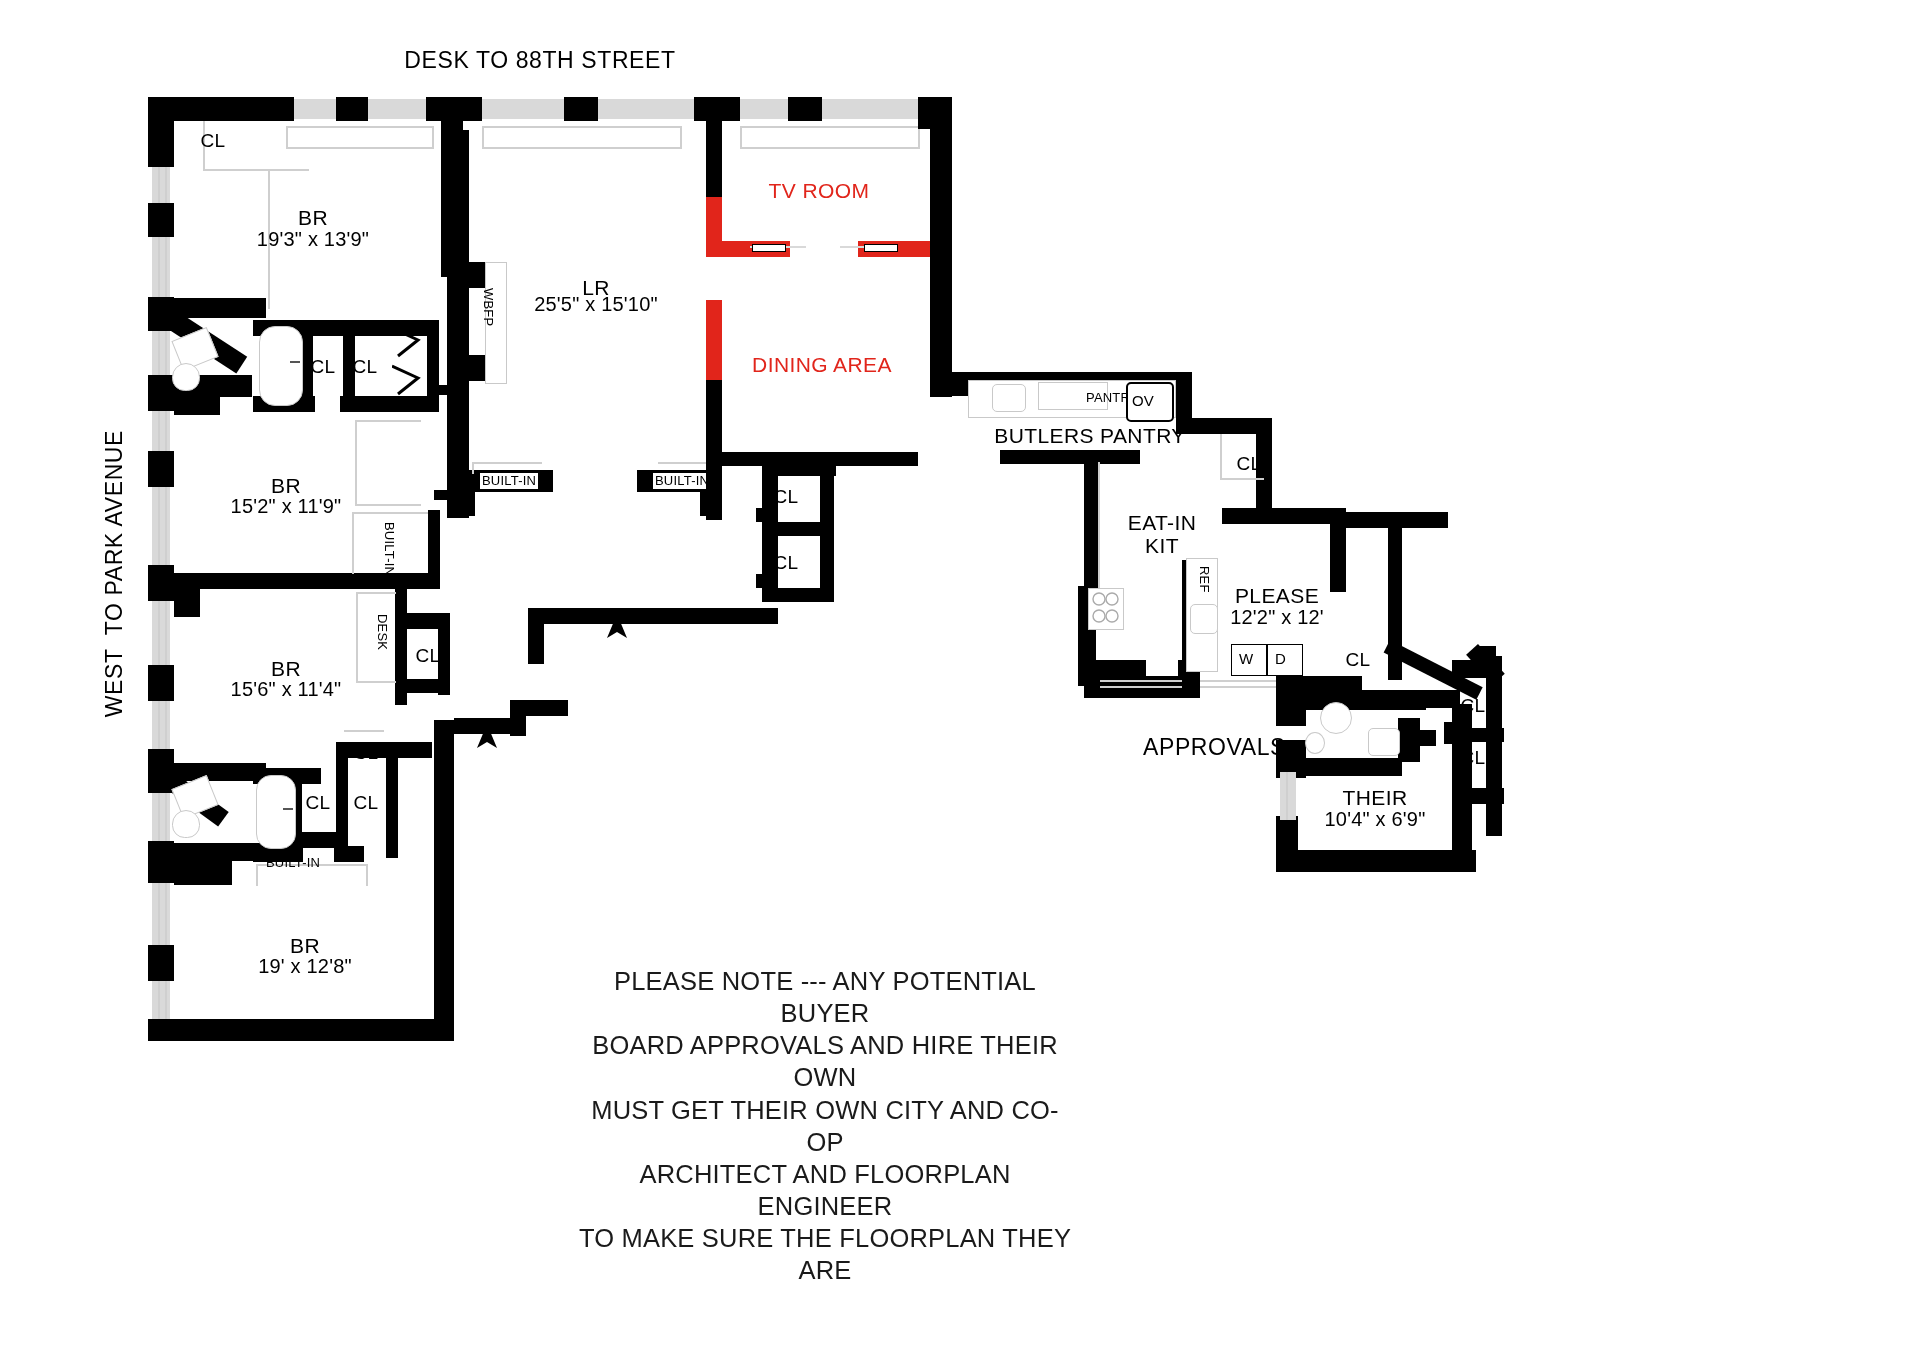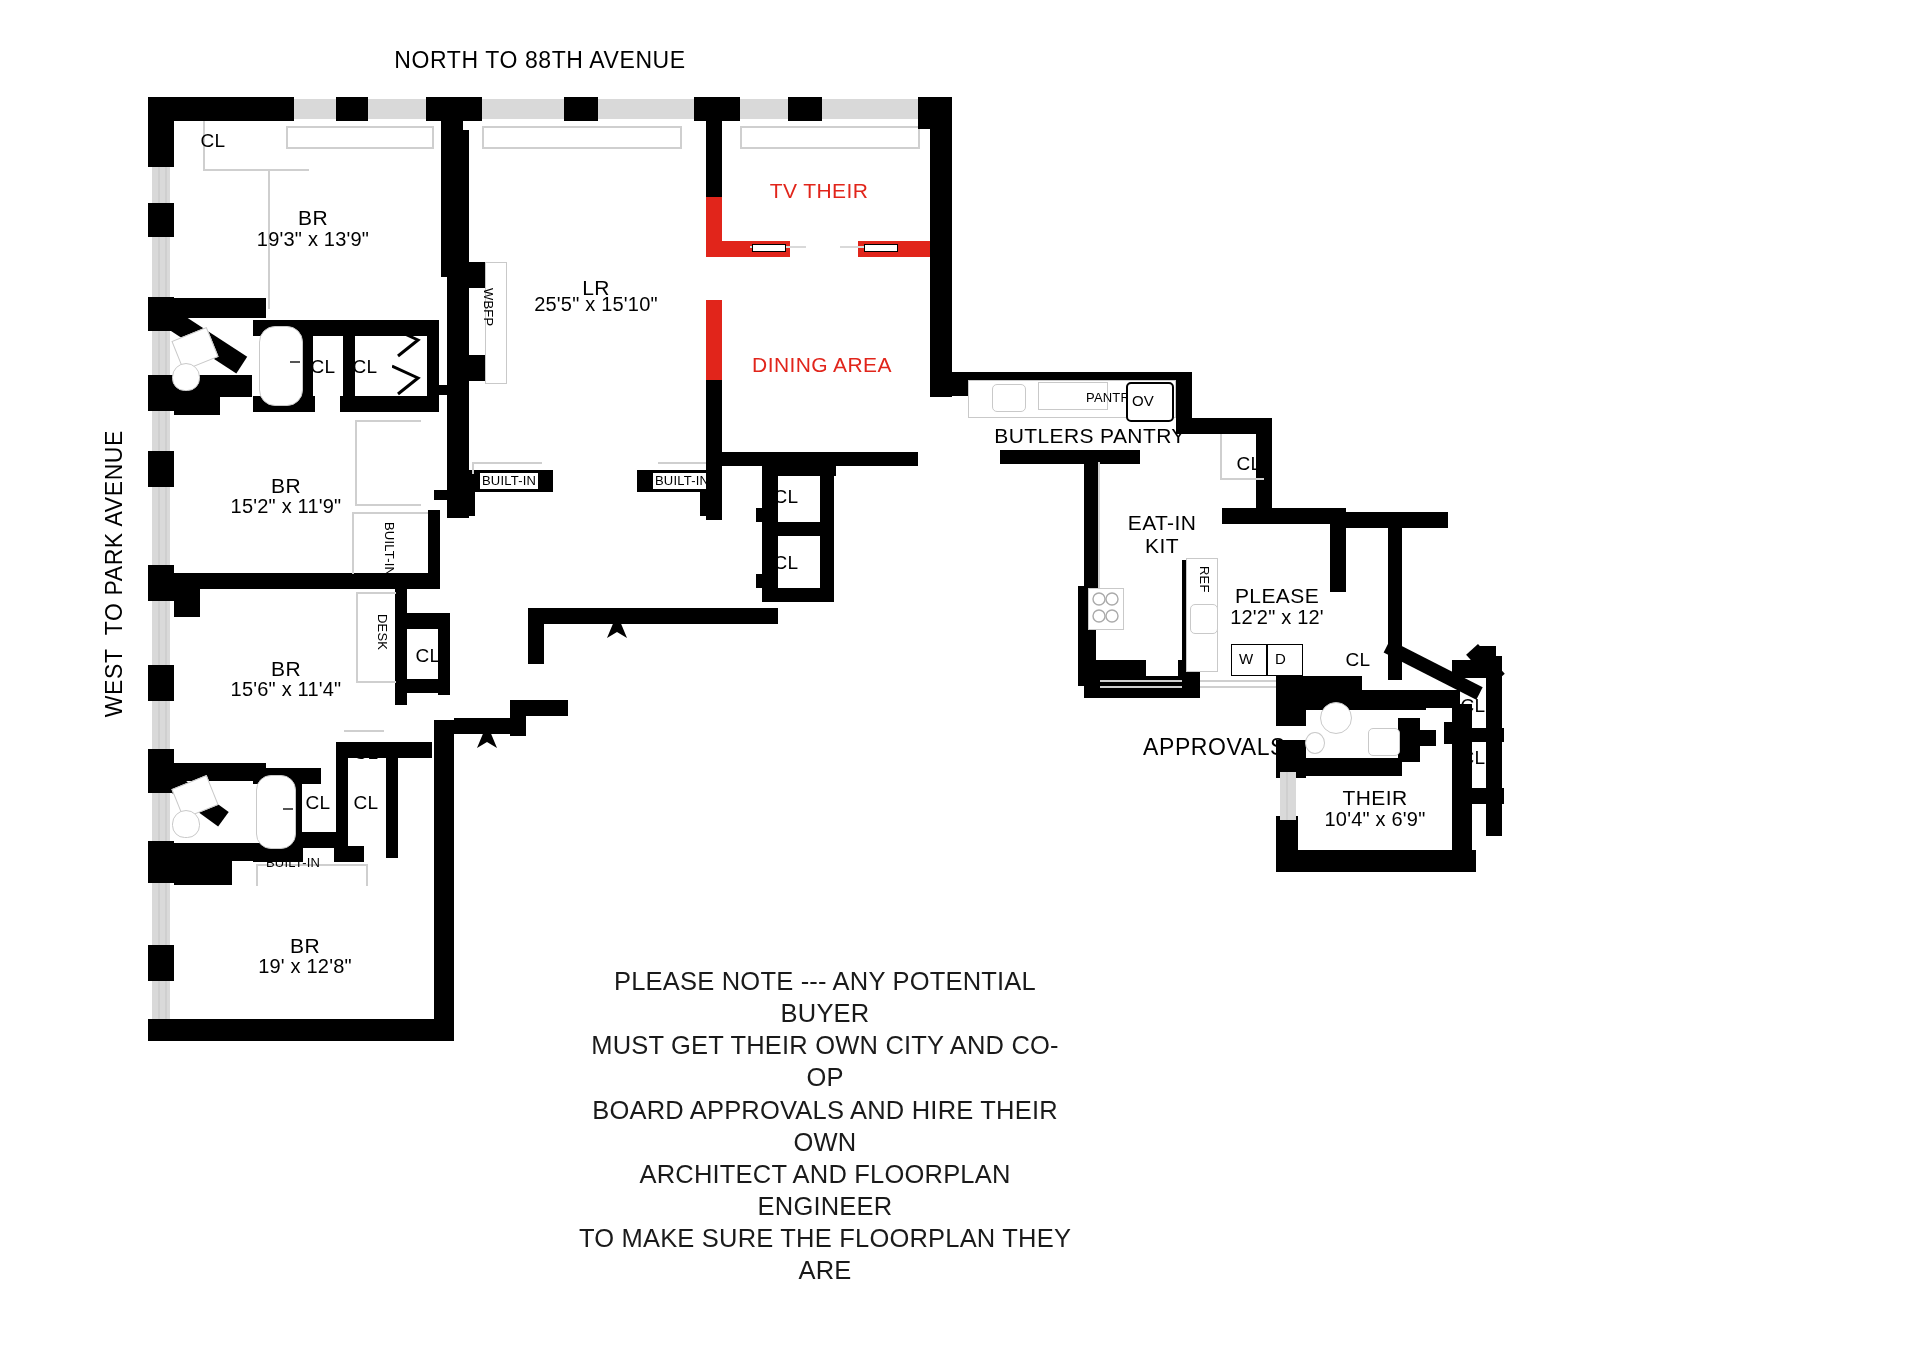--- a/index.html
+++ b/index.html
@@ -25,21 +25,21 @@
   .ctr{transform:translateX(-50%);}
   #title-block{position:absolute;text-align:center;left:575px;top:960px;width:500px;}
   #alt-title{font-size:44px;font-weight:bold;color:#1aa8e8;letter-spacing:-0.5px;line-height:1;}
   #disclaimer{font-size:25.5px;line-height:1.26;letter-spacing:.2px;color:#1a1a1a;margin-top:5px;}
 </style>
 </head>
 <body>
 
 <div id="stage">
 
-  <div class="lbl t-head ctr" style="left:540px;top:46px;">NORTH TO 88TH AVENUE</div>
+  <div class="lbl t-head ctr" style="left:540px;top:46px;">DESK TO 88TH STREET</div>
 
   <div class="lbl t-head vert" style="left:100px;top:430px;">WEST  TO PARK AVENUE</div>
 
   <div class="lbl t-head" style="left:1143px;top:733px;">APPROVALS</div>
 
   <div class="wall" style="left:148px;top:97px;width:146px;height:24px;"></div>
   <div class="thin" style="left:294px;top:99px;width:42px;height:20px;"></div>
   <div class="wall" style="left:336px;top:97px;width:32px;height:24px;"></div>
   <div class="thin" style="left:368px;top:99px;width:58px;height:20px;"></div>
   <div class="wall" style="left:426px;top:97px;width:56px;height:24px;"></div>
@@ -334,41 +334,41 @@
 
   <div class="lbl t-room ctr" style="left:286px;top:473px;">BR</div>
   <div class="lbl t-dim ctr" style="left:286px;top:494px;">15'2" x 11'9"</div>
 
   <div class="lbl t-room ctr" style="left:286px;top:656px;">BR</div>
   <div class="lbl t-dim ctr" style="left:286px;top:677px;">15'6" x 11'4"</div>
 
   <div class="lbl t-room ctr" style="left:305px;top:933px;">BR</div>
   <div class="lbl t-dim ctr" style="left:305px;top:954px;">19' x 12'8"</div>
 
-  <div class="lbl t-room red ctr" style="left:819px;top:178px;">TV THEIR</div>
+  <div class="lbl t-room red ctr" style="left:819px;top:178px;">TV ROOM</div>
   <div class="lbl t-room red ctr" style="left:822px;top:352px;">DINING AREA</div>
 
   <div class="lbl t-cl ctr" style="left:213px;top:129px;">CL</div>
   <div class="lbl t-cl ctr" style="left:190px;top:299px;">CL</div>
   <div class="lbl t-cl ctr" style="left:323px;top:355px;">CL</div>
   <div class="lbl t-cl ctr" style="left:365px;top:355px;">CL</div>
   <div class="lbl t-cl ctr" style="left:428px;top:644px;">CL</div>
   <div class="lbl t-cl ctr" style="left:366px;top:741px;">CL</div>
   <div class="lbl t-cl ctr" style="left:318px;top:791px;">CL</div>
   <div class="lbl t-cl ctr" style="left:366px;top:791px;">CL</div>
   <div class="lbl t-cl ctr" style="left:786px;top:485px;">CL</div>
   <div class="lbl t-cl ctr" style="left:786px;top:551px;">CL</div>
   <div class="lbl t-cl ctr" style="left:1249px;top:452px;">CL</div>
   <div class="lbl t-cl ctr" style="left:1358px;top:648px;">CL</div>
   <div class="lbl t-cl ctr" style="left:1473px;top:694px;">CL</div>
   <div class="lbl t-cl ctr" style="left:1473px;top:746px;">CL</div>
 
   <div id="title-block">
     <div id="disclaimer">
         <div>PLEASE NOTE --- ANY POTENTIAL BUYER</div>
+        <div>BOARD APPROVALS AND HIRE THEIR OWN</div>
         <div>MUST GET THEIR OWN CITY AND CO-OP</div>
-        <div>BOARD APPROVALS AND HIRE THEIR OWN</div>
         <div>ARCHITECT AND FLOORPLAN ENGINEER</div>
         <div>TO MAKE SURE THE FLOORPLAN THEY ARE</div>
       </div>
   </div>
 
 </div>
 
 </body></html>

